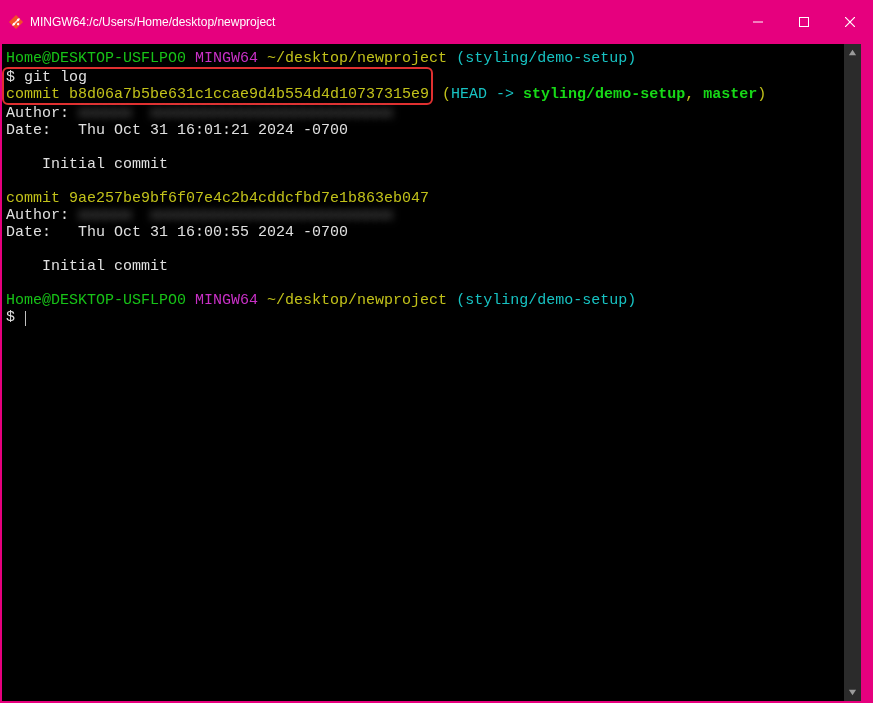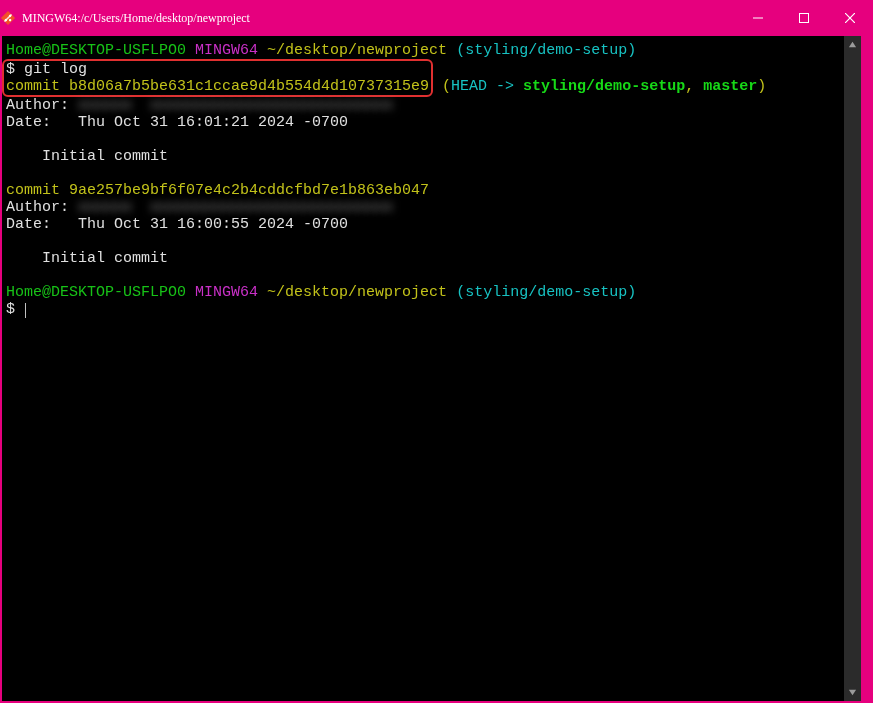--- a/index.html
+++ b/index.html
@@ -4,26 +4,26 @@
 <style>
   * { box-sizing: border-box; margin: 0; padding: 0; }
   html, body { width: 873px; height: 703px; overflow: hidden; font-family: Consolas, "Courier New", monospace; }
   .window {
     width: 873px; height: 703px;
     background: #e6007e;
     display: flex; flex-direction: column;
     position: relative;
   }
   .titlebar {
-    height: 36px;
+    height: 44px;
     background: #e6007e;
     display: flex; align-items: center;
-    padding: 0 0 0 0;
+    padding: 0 0 0 8px;
     color: #fff;
-    font-family: Liberation Serif, serif;
+    font-family: Liberation Sans, sans-serif;
     font-size: 12px;
     user-select: none;
   }
   .titlebar .app-icon {
     width: 16px; height: 16px; margin-right: 6px;
     display: inline-flex; align-items: center; justify-content: center;
   }
   .titlebar .title { flex: 0 0 auto; }
   .titlebar .spacer { flex: 1 1 auto; }
   .winbtn {

